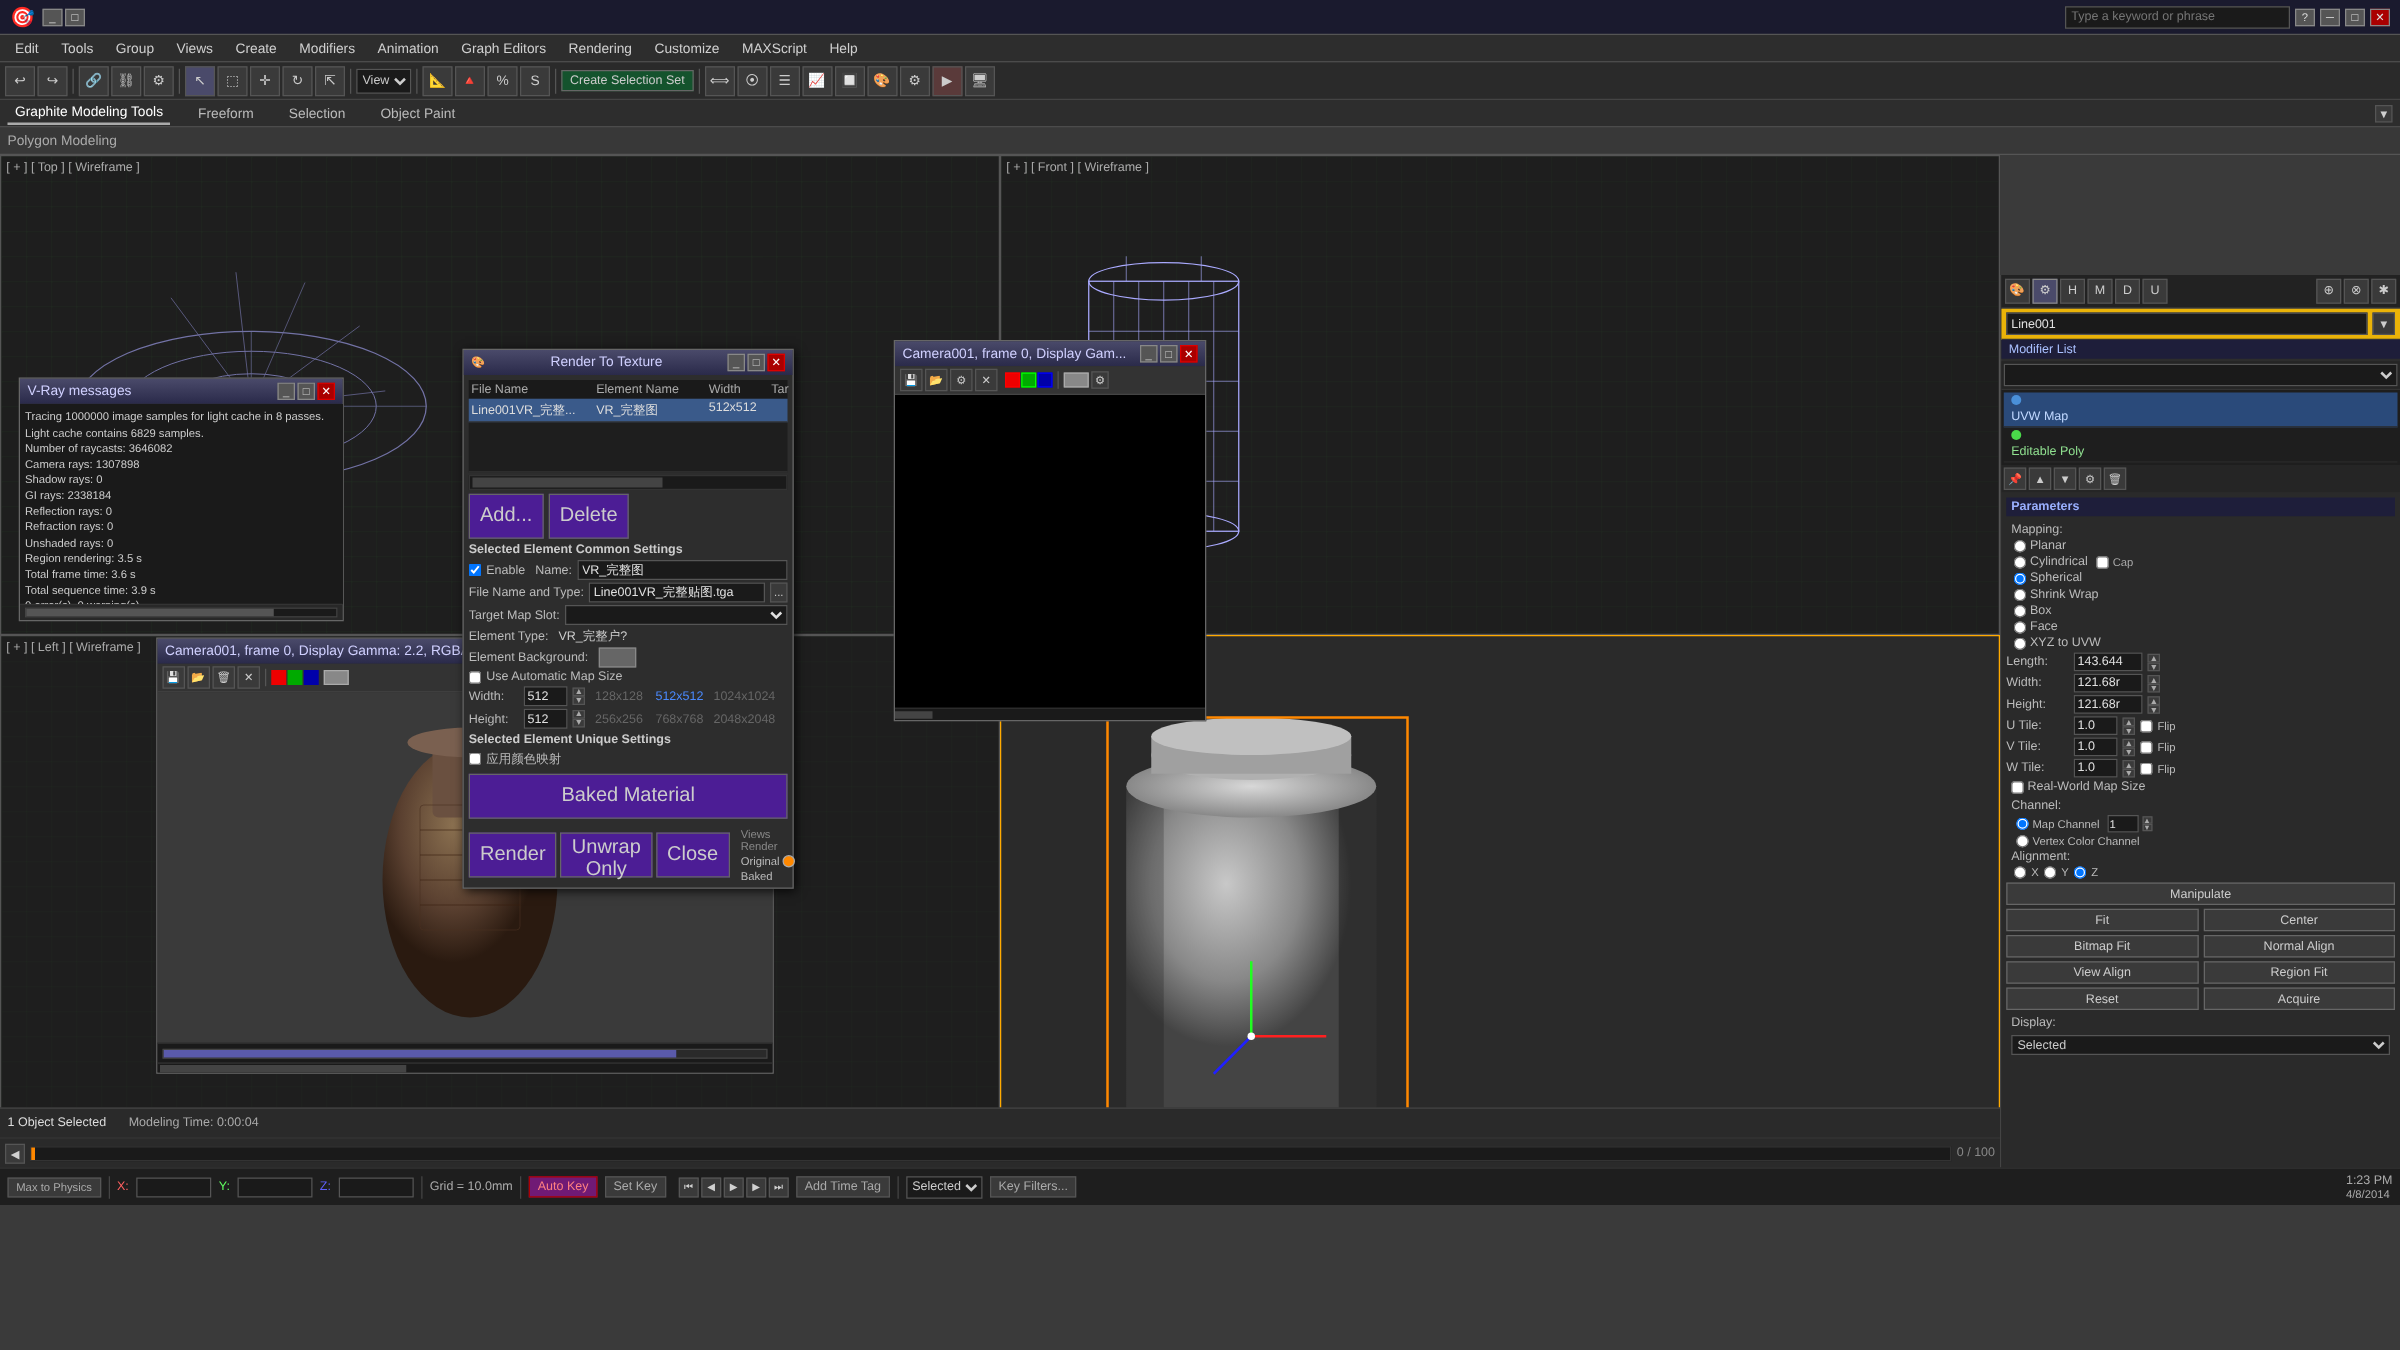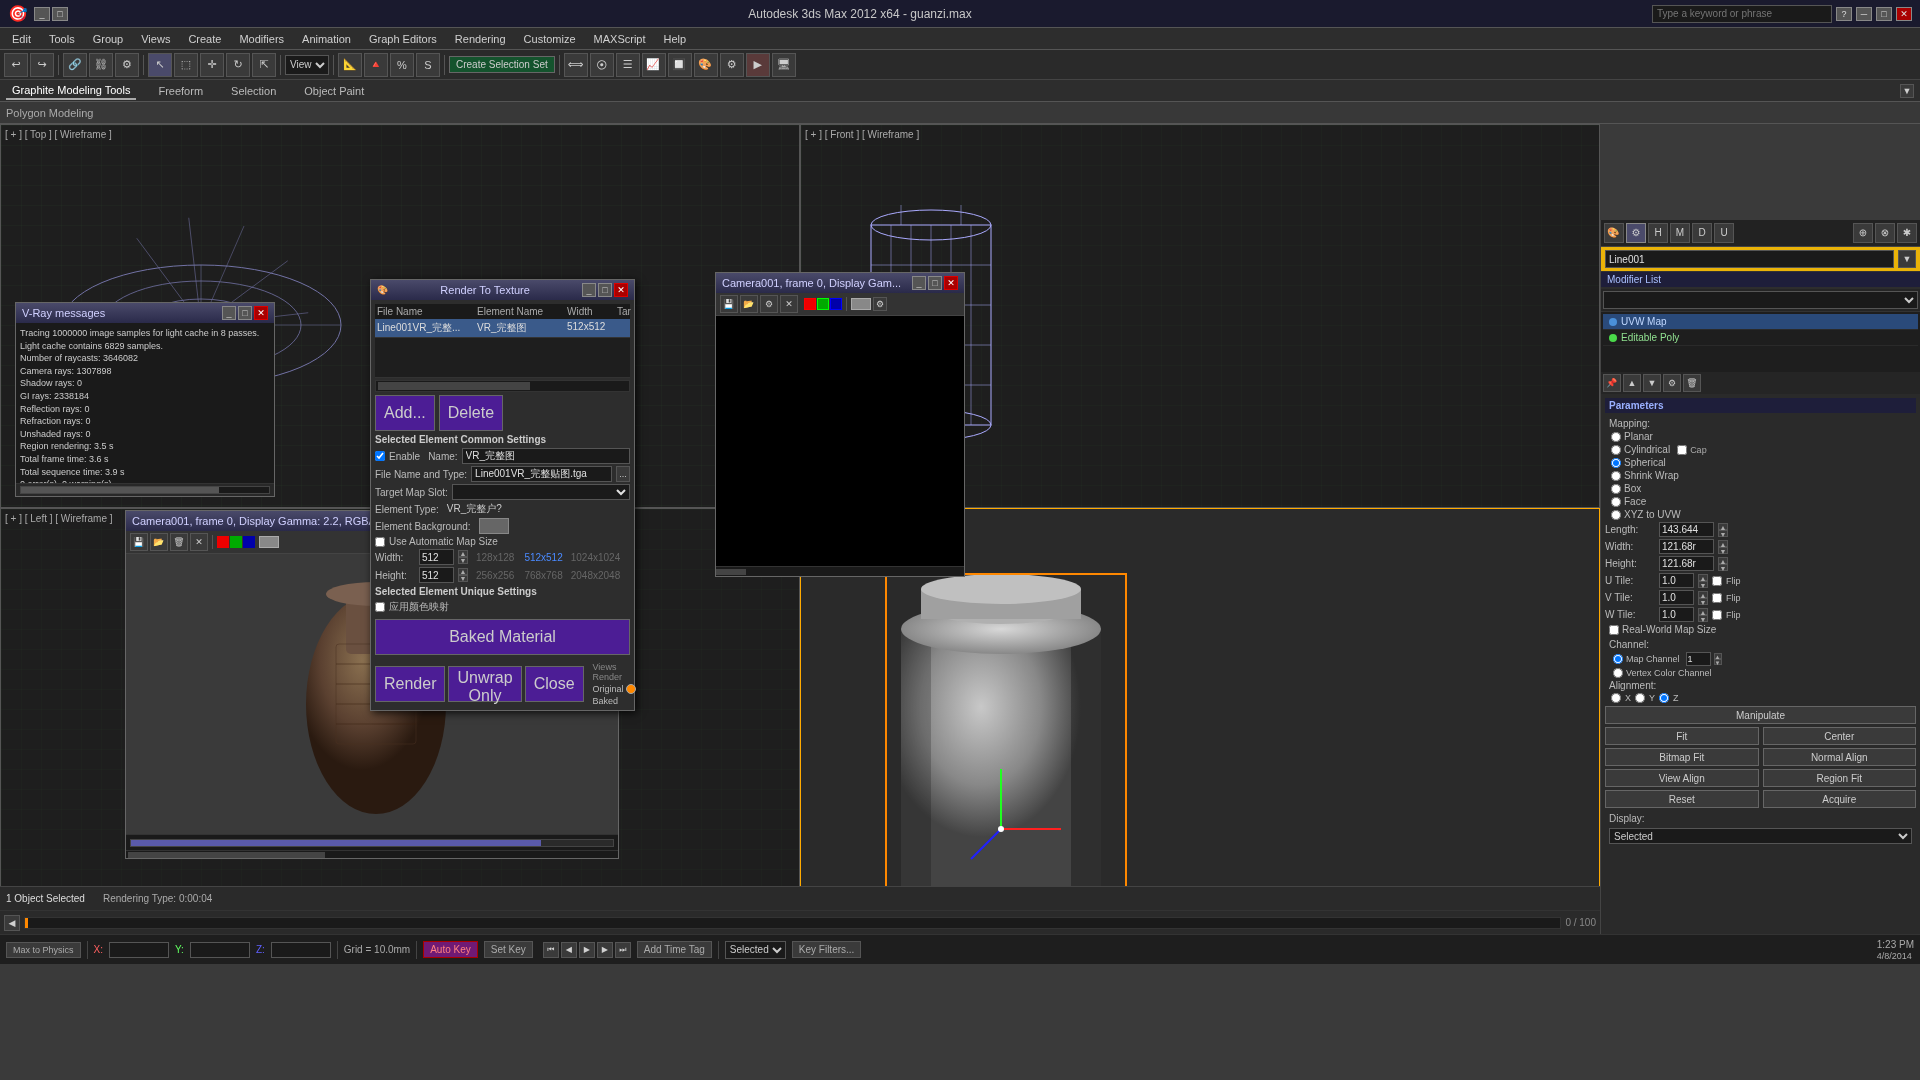--- a/index.html
+++ b/index.html
@@ -326,24 +326,25 @@
       background: #1e1e3a;
       color: #aac0ff;
       padding: 2px 6px;
       font-size: 10px;
       margin-bottom: 2px;
     }
     .frp-mod-item {
       padding: 2px 6px;
       font-size: 10px;
       display: flex;
-      align-items: center;
+      align-items: flex-start;
       gap: 4px;
       cursor: pointer;
       border-bottom: 1px solid #2a2a2a;
+      flex-direction: column;
     }
     .frp-mod-item.selected { background: #2a4a7a; color: #c0d8ff; }
     .frp-mod-item.green { color: #90e090; }
 
     .frp-modlist-toolbar {
       display: flex;
       gap: 2px;
       padding: 2px;
       background: #252525;
     }
@@ -420,21 +421,20 @@
 <body>
 
 <div class="title-bar">
   <div class="title-bar-left">
     <span style="font-size:16px;">🎯</span>
     <div style="display:flex;gap:2px;">
       <div class="win-btn">_</div>
       <div class="win-btn">□</div>
     </div>
   </div>
-  <div class="title-bar-center">Autodesk 3ds Max 2012 x64 - guanzi.max</div>
   <div class="title-bar-right">
     <input type="text" style="width: 180px; height: 18px; background: rgb(26, 26, 26); border: 1px solid rgb(85, 85, 85); color: rgb(204, 204, 204); font-size: 10px; padding: 1px 4px;" placeholder="Type a keyword or phrase">
     <div class="win-btn">?</div>
     <div class="win-btn">─</div>
     <div class="win-btn">□</div>
     <div class="win-btn close">✕</div>
   </div>
 </div>
 
 <div class="menu-bar">
@@ -1077,21 +1077,21 @@
           <select style="width:100%;height:16px;background:#1a1a1a;border:1px solid #555;color:#ccc;font-size:10px;">
             <option>Selected</option>
           </select>
         </div>
       </div>
     </div>
   </div>
 
   <div style="position:absolute;bottom:54px;left:0;right:320px;height:24px;background:#2a2a2a;border-top:1px solid #444;display:flex;align-items:center;padding:0 6px;gap:6px;">
     <span style="font-size:10px;color:#ddd;">1 Object Selected</span>
-    <span style="font-size:10px;color:#aaa;margin-left:12px;">Rendering Type: 0:00:04</span>
+    <span style="font-size:10px;color:#aaa;margin-left:12px;">Modeling Time: 0:00:04</span>
   </div>
 
   <div style="position:absolute;bottom:30px;left:0;right:320px;height:24px;background:#2a2a2a;border-top:1px solid #333;display:flex;align-items:center;padding:0 4px;gap:4px;">
     <div style="width:16px;height:16px;background:#3a3a3a;border:1px solid #555;font-size:9px;text-align:center;line-height:14px;cursor:pointer;">◀</div>
     <div style="flex:1;height:12px;background:#1a1a1a;border:1px solid #333;position:relative;">
       <div style="position:absolute;left:0;top:0;width:3px;height:100%;background:#ff8800;"></div>
     </div>
     <span style="font-size:10px;color:#888;">0 / 100</span>
   </div>
 

